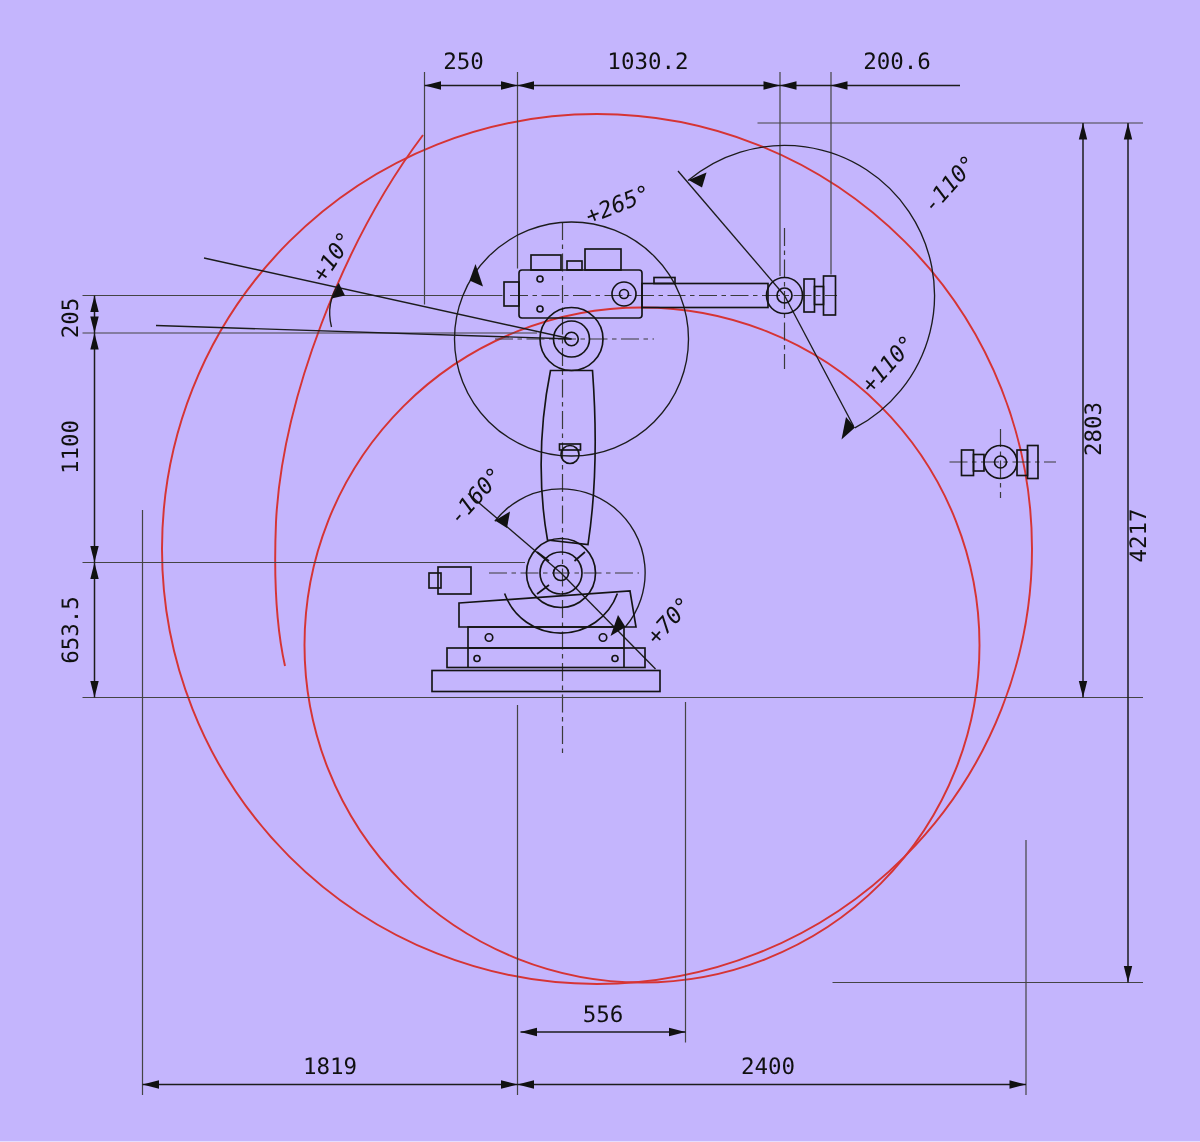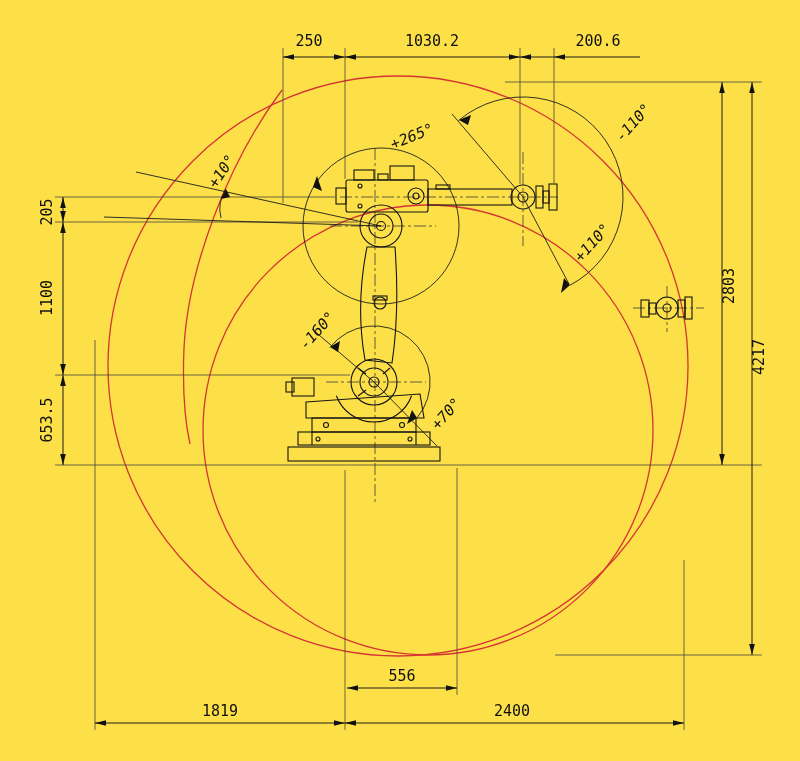--- a/index.html
+++ b/index.html
@@ -1,16 +1,16 @@
 <!DOCTYPE html>
 <html><head>
 <meta charset="utf-8">
 <style>
   html,body{margin:0;padding:0;background:#ffffff;}
-  .stage{position:relative;width:800px;height:761px;background:#fde047;overflow:hidden;
+  .stage{position:relative;width:800px;height:761px;background:#c4b5fd;overflow:hidden;
          font-family:"DejaVu Sans Mono","Liberation Mono",monospace;}
   svg{display:block;}
   .red{stroke:#d63434;fill:none;stroke-width:1.3;}
   .cl{stroke:#3a3a3a;fill:none;stroke-width:0.8;stroke-dasharray:12 3 3 3;}
   .ext{stroke:#444;fill:none;stroke-width:0.8;}
   .dim{stroke:#1c1c1c;fill:none;stroke-width:1;}
   .arr{fill:#111;stroke:none;}
   .robot{stroke:#141414;fill:none;stroke-width:1.1;}
   .arc{stroke:#1c1c1c;fill:none;stroke-width:0.9;}
   text{fill:#101010;font-size:15px;font-family:"DejaVu Sans Mono","Liberation Mono",monospace;}

